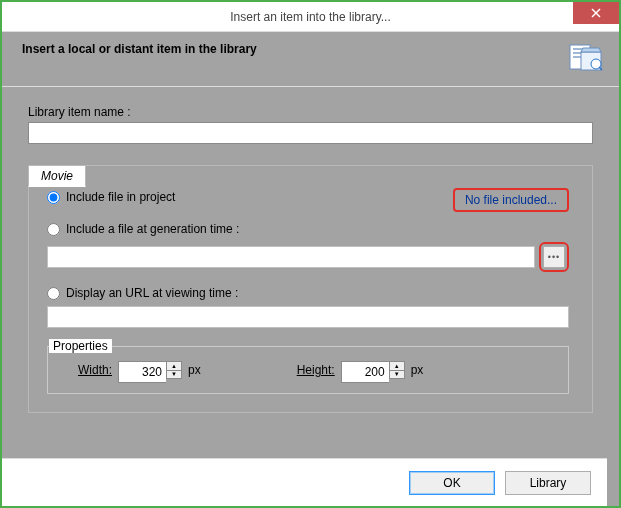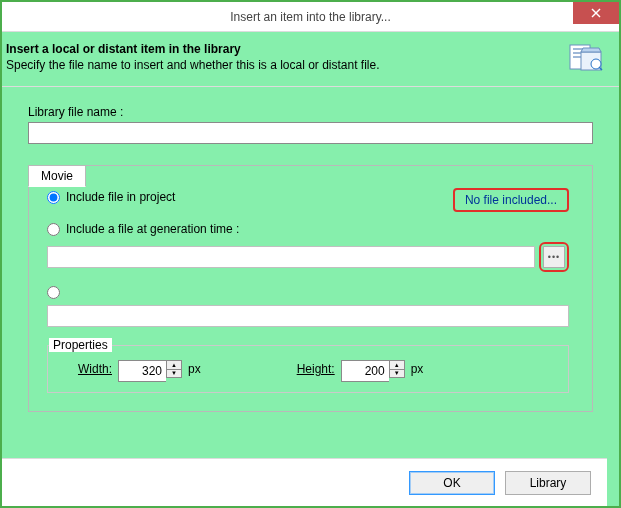--- a/index.html
+++ b/index.html
@@ -7,21 +7,21 @@
     margin: 0; padding: 0;
     width: 621px; height: 508px;
     font-family: "Segoe UI", Tahoma, sans-serif;
     font-size: 12px;
     background: #fff;
     color: #000;
   }
   .shell {
     width: 621px; height: 508px;
     border: 2px solid #4cae4c;
-    background: #86efac;
+    background: #a3a3a3;
     position: relative;
   }
   .titlebar {
     height: 30px;
     background: #fff;
     border-bottom: 1px solid #dcdcdc;
     display: flex;
     align-items: center;
     justify-content: center;
     position: relative;
@@ -35,21 +35,21 @@
     right: 0; top: 0;
     width: 46px; height: 22px;
     background: #c75050;
     display: flex; align-items: center; justify-content: center;
     color: #fff;
     font-size: 13px;
     cursor: pointer;
   }
   .close-btn svg { width: 10px; height: 10px; }
   .header {
-    padding: 10px 16px 14px 4px;
+    padding: 10px 16px 14px 20px;
     display: flex;
     justify-content: space-between;
     align-items: flex-start;
     border-bottom: 1px solid #dcdcdc;
   }
   .header h1 {
     font-size: 12px;
     font-weight: bold;
     margin: 0 0 2px 0;
   }
@@ -88,20 +88,21 @@
   .tab {
     position: absolute;
     top: 0; left: 0;
     height: 22px;
     border: 1px solid #b9b9b9;
     border-bottom: 1px solid #fff;
     background: #fff;
     padding: 3px 12px 0 12px;
     font-size: 12px;
     z-index: 2;
+    font-style: italic;
   }
   .tab-panel {
     border: 1px solid #b9b9b9;
     margin-top: 21px;
     padding: 22px 23px 18px 18px;
     position: relative;
   }
   .radio-row {
     display: flex;
     align-items: center;
@@ -246,37 +247,36 @@
       <svg viewBox="0 0 10 10">
         <line x1="1" y1="1" x2="9" y2="9" stroke="#fff" stroke-width="1.4"></line>
         <line x1="9" y1="1" x2="1" y2="9" stroke="#fff" stroke-width="1.4"></line>
       </svg>
     </div>
   </div>
 
   <div class="header">
     <div>
       <h1>Insert a local or distant item in the library</h1>
-      <p>Specify the file name to insert and whether this is a local or distant file.</p>
     </div>
     <svg class="header-icon" viewBox="0 0 34 30">
       <rect x="1" y="3" width="20" height="24" fill="#fff" stroke="#6a8fbf" stroke-width="1"></rect>
       <rect x="4" y="6" width="14" height="2" fill="#9fb8d8"></rect>
       <rect x="4" y="10" width="14" height="2" fill="#9fb8d8"></rect>
       <rect x="4" y="14" width="14" height="2" fill="#9fb8d8"></rect>
       <rect x="12" y="10" width="20" height="18" fill="#eaf2fb" stroke="#6a8fbf" stroke-width="1"></rect>
       <polygon points="12,10 32,10 30,6 14,6" fill="#b9d2ee" stroke="#6a8fbf" stroke-width="1"></polygon>
       <circle cx="27" cy="22" r="5" fill="#fff" stroke="#2b74c7" stroke-width="1"></circle>
       <line x1="30" y1="25" x2="33" y2="28" stroke="#2b74c7" stroke-width="1.5"></line>
     </svg>
   </div>
 
   <div class="body">
 
-    <div class="field-label">Library file name :</div>
+    <div class="field-label">Library item name :</div>
     <input class="text-input" type="text" value="" style="">
 
     <div class="tabs-wrap">
       <div class="tab">Movie</div>
       <div class="tab-panel">
 
         <div class="top-row">
           <label class="radio-row">
             <input type="radio" name="src" checked="" style="">
             <span>Include file in project</span>
@@ -292,20 +292,21 @@
           <input class="text-input light" type="text" value="" style="">
           <div class="browse-wrap">
             <div class="browse-btn">
               <span class="dots">•••</span>
             </div>
           </div>
         </div>
 
         <label class="radio-row">
           <input type="radio" name="src" style="">
+          <span>Display an URL at viewing time :</span>
         </label>
         <div class="url-row">
           <input class="text-input light" type="text" value="" style="">
         </div>
 
         <div class="props">
           <span class="legend">Properties</span>
           <div class="dim-row">
             <div class="dim-group">
               <span class="lbl">Width:</span>

